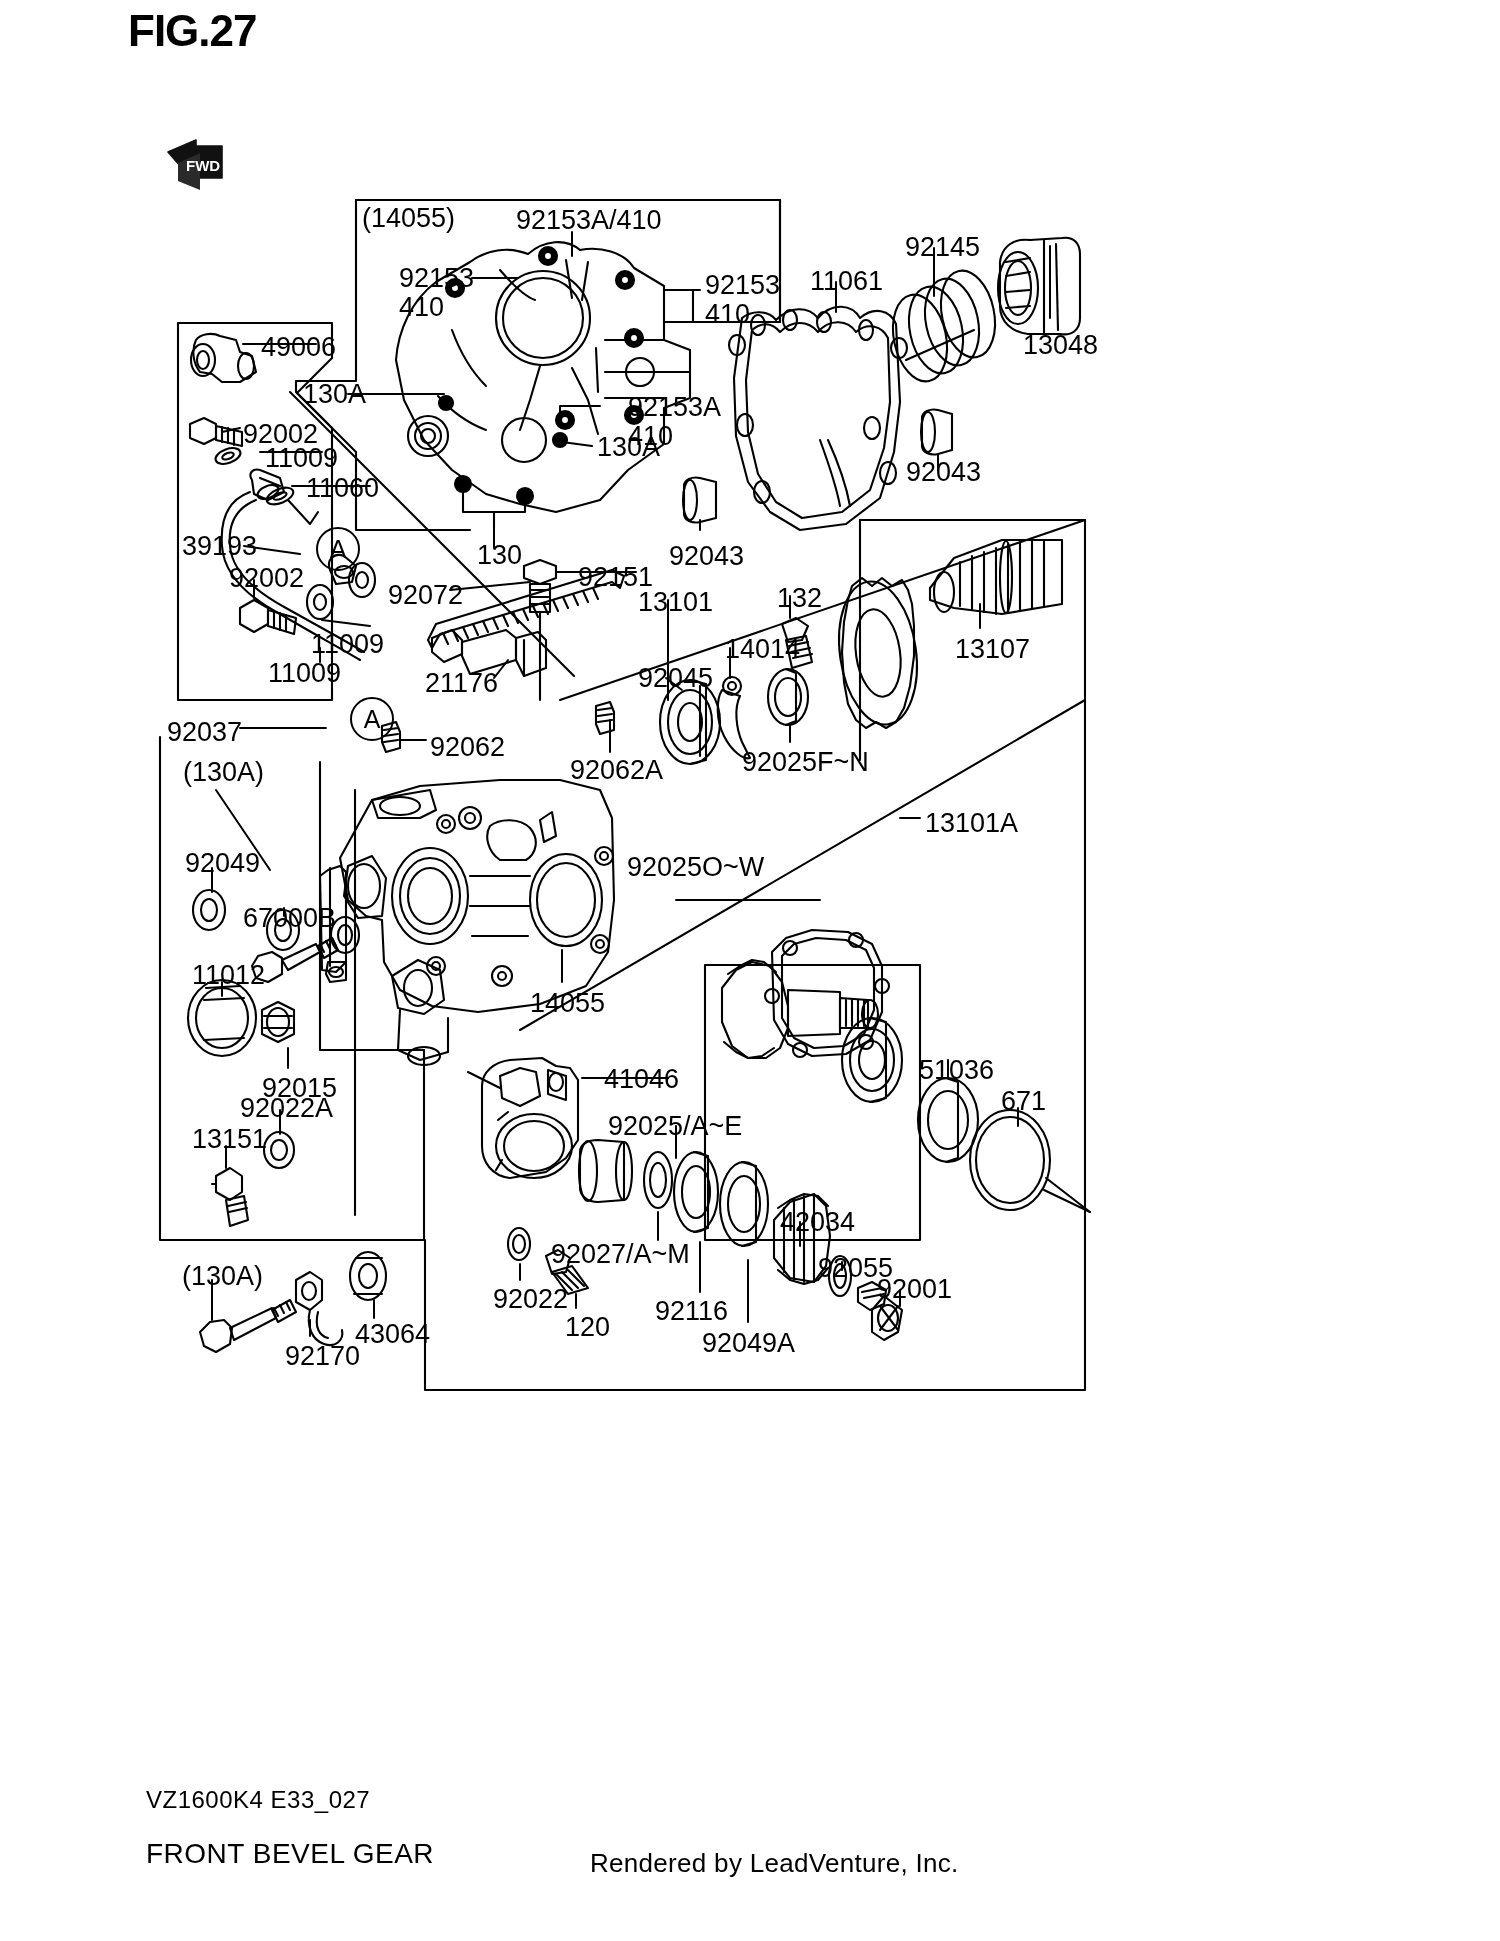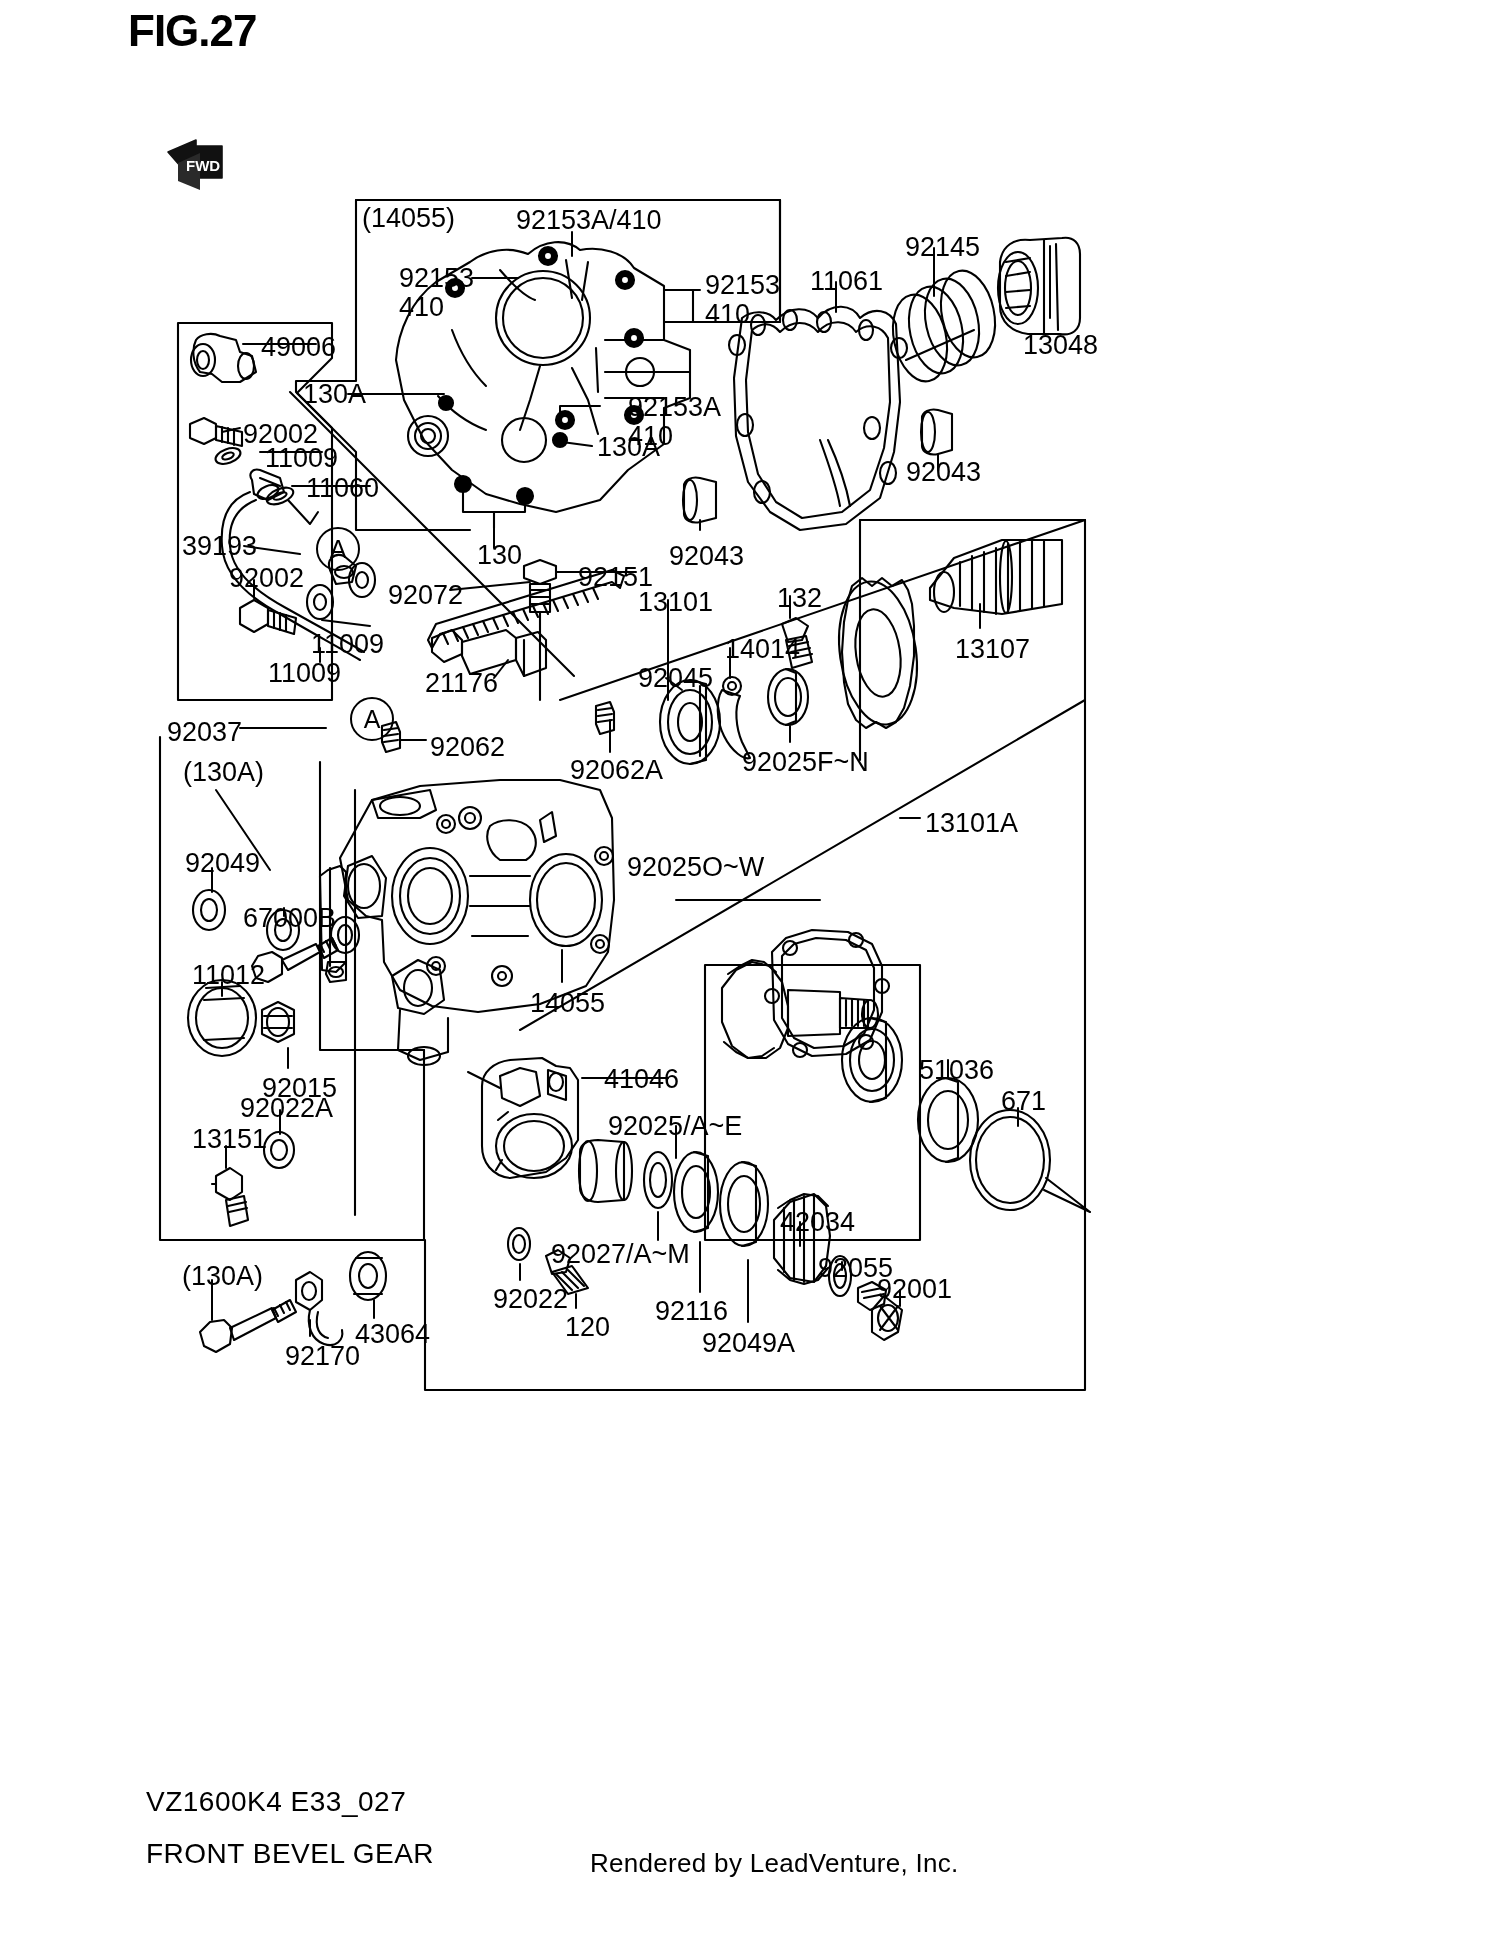--- a/index.html
+++ b/index.html
@@ -1,21 +1,21 @@
 <!DOCTYPE html>
 <html><head>
 <meta charset="utf-8">
 <style>
   html,body{margin:0;padding:0;background:#ffffff;}
   body{width:1500px;height:1941px;position:relative;font-family:"Liberation Sans",sans-serif;color:#000;overflow:hidden;}
   #sheet{position:absolute;left:0;top:0;width:1500px;height:1941px;}
   .fig-title{position:absolute;left:128px;top:6px;font-size:44px;font-weight:bold;letter-spacing:-1px;}
   .lbl{position:absolute;font-size:27px;line-height:30px;white-space:pre;font-family:"Liberation Sans",sans-serif;}
   .lbl.two{line-height:29px;}
-  .footer-code{position:absolute;left:146px;top:1786px;font-size:28px;letter-spacing:.5px;}
+  .footer-code{position:absolute;left:146px;top:1786px;font-size:24px;letter-spacing:.5px;}
   .footer-name{position:absolute;left:146px;top:1838px;font-size:28px;letter-spacing:.5px;}
   .footer-rend{position:absolute;left:590px;top:1848px;font-size:26px;letter-spacing:.3px;}
   svg{position:absolute;left:0;top:0;}
   .wm{position:absolute;font-size:58px;letter-spacing:14px;color:#eeeeee;font-weight:bold;user-select:none;}
   .wm1{left:560px;top:855px;}
   .circA{position:absolute;width:40px;height:40px;border:2.4px solid #000;border-radius:50%;display:flex;align-items:center;justify-content:center;font-size:25px;}
 </style>
 </head>
 <body>
 

